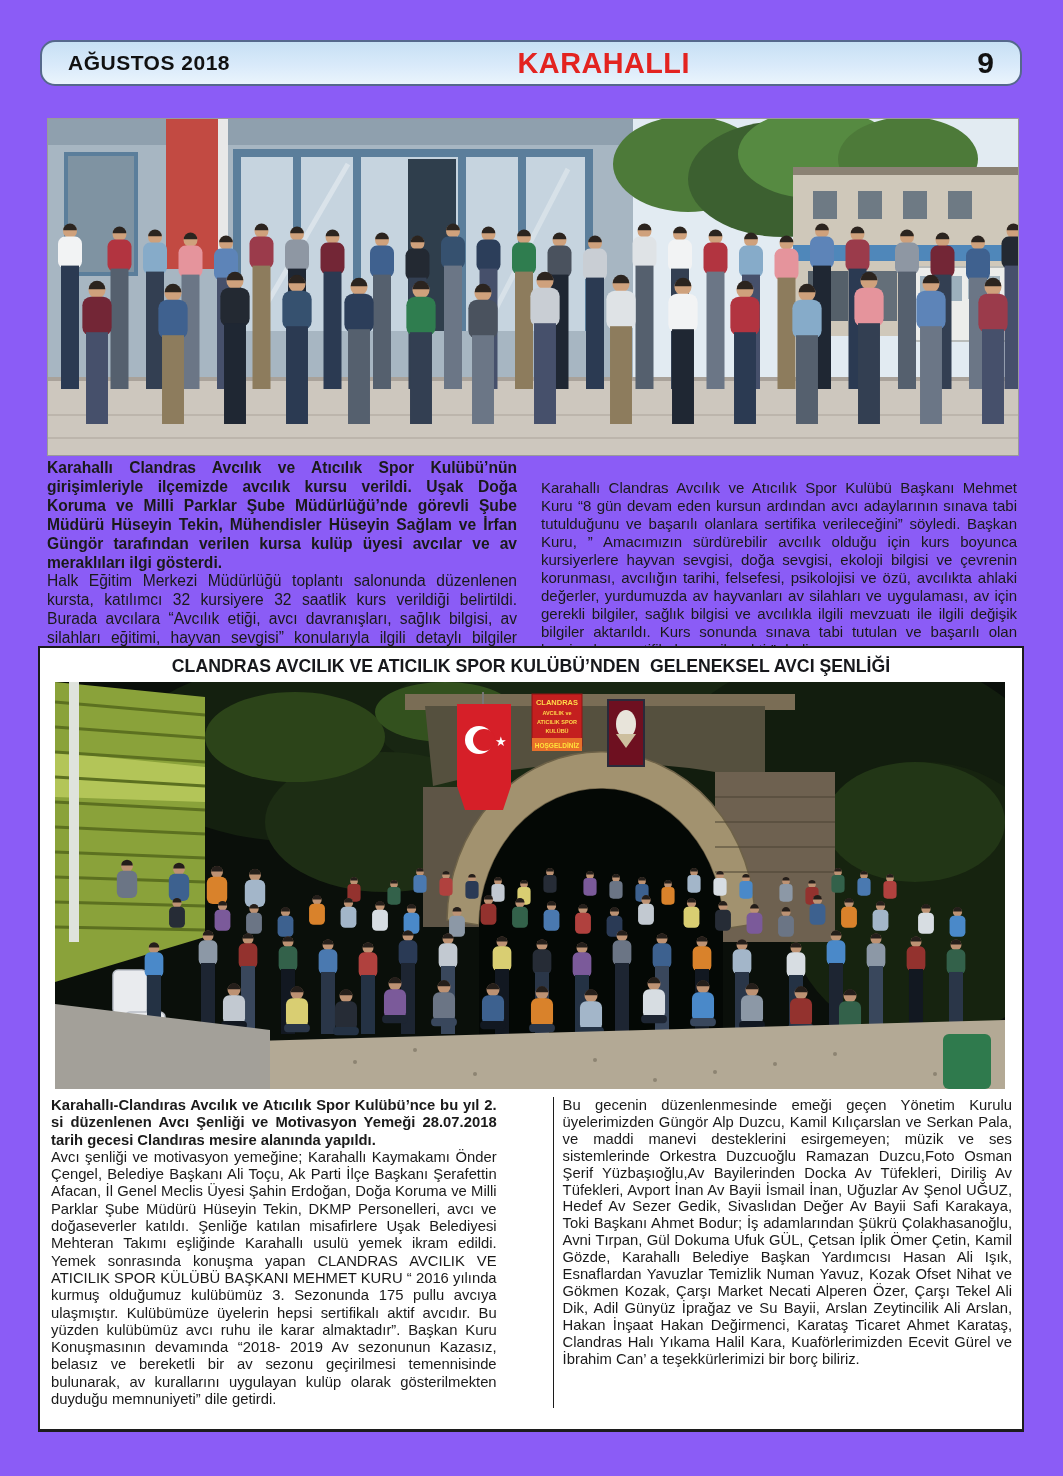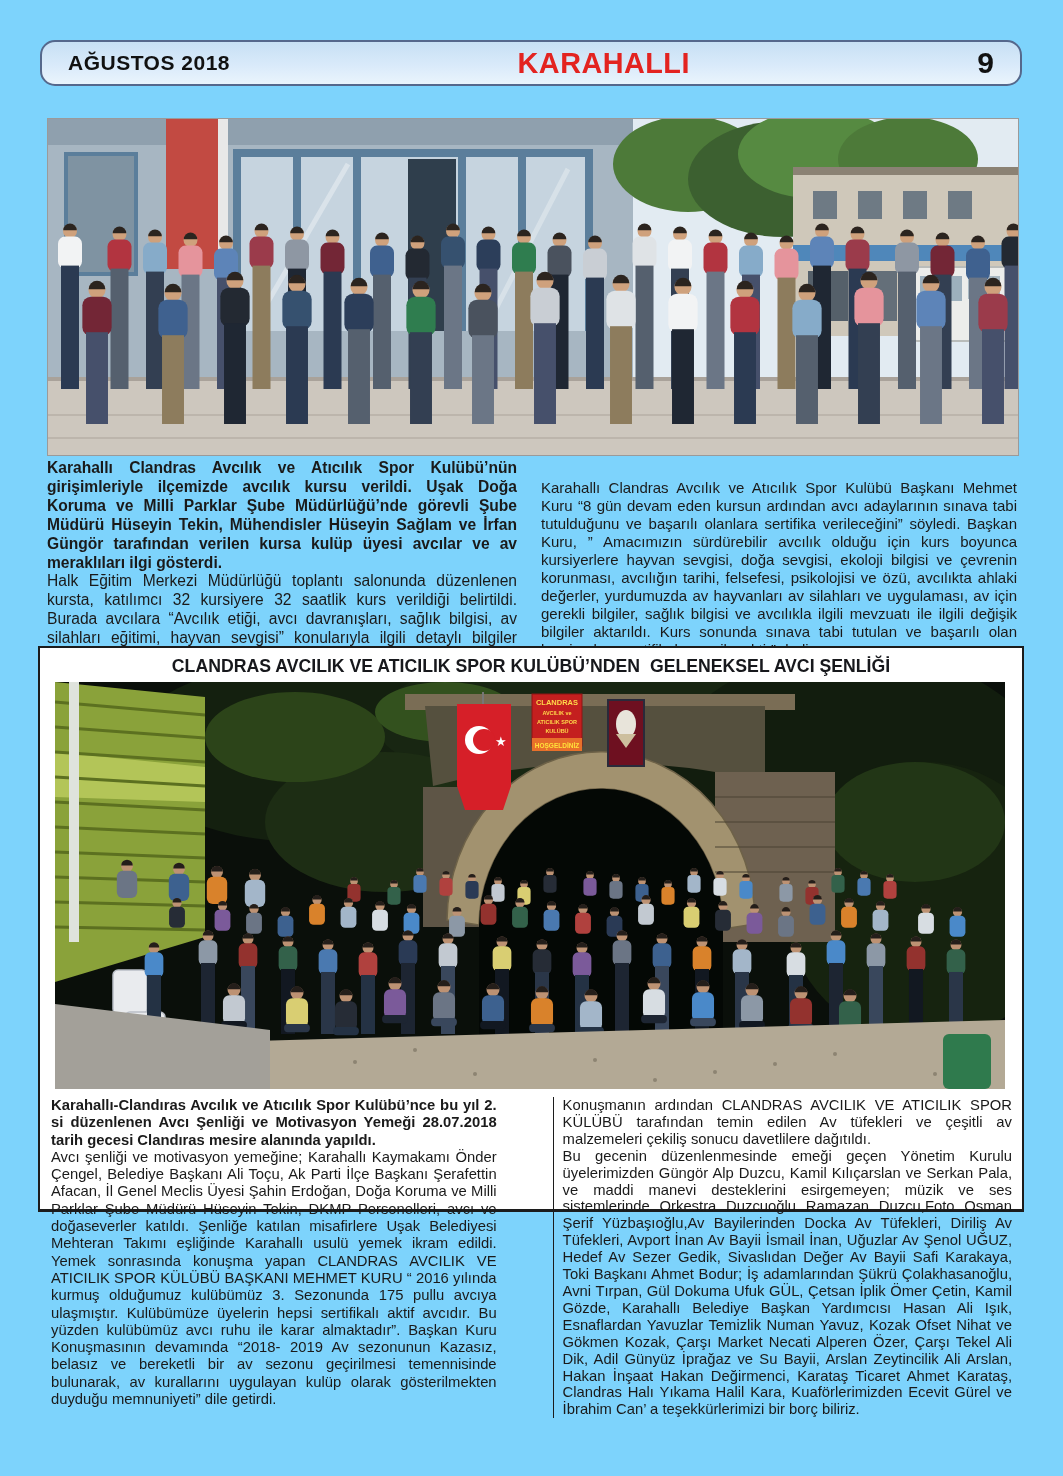--- a/index.html
+++ b/index.html
@@ -1,16 +1,16 @@
 <!DOCTYPE html>
 <html lang="tr"><head>
 <meta charset="utf-8">
 <style>
   html,body{margin:0;padding:0;background:#ffffff;}
-  .page{position:relative;width:1063px;height:1476px;background:#7dd3fc;
+  .page{position:relative;width:1063px;height:1476px;background:#8b5cf6;
         font-family:"Liberation Sans",sans-serif;color:#1a1a1a;overflow:hidden;}
   
   .hdr{position:absolute;left:40px;top:40px;width:982px;height:46px;
        border:2px solid #55688c;border-radius:15px;
        background:linear-gradient(180deg,#c7e0f4 0%,#d9eafa 55%,#eaf4fc 100%);
        display:flex;align-items:center;justify-content:space-between;box-sizing:border-box;
        padding:0 26px;}
   .hdr-date{font-size:21px;font-weight:bold;letter-spacing:.5px;color:#111;}
   .hdr-mast{font-size:30px;font-weight:bold;color:#e32320;letter-spacing:.5px;transform:scaleX(.96);}
   .hdr-page{font-size:30px;font-weight:bold;color:#111;}
@@ -18,21 +18,21 @@
   .a1-title{position:absolute;left:0;top:92px;width:100%;text-align:center;
             font-size:20px;font-weight:bold;color:#17181c;}
   .photo1{position:absolute;left:47px;top:118px;width:970px;height:336px;border:1px solid #9a9a9a;
           background:#dfe9f1;}
   .photo1 svg,.photo2 svg{display:block;width:100%;height:100%;}
   .a1-cols{position:absolute;left:47px;top:459px;width:970px;display:flex;gap:24px;}
   .a1-left{width:473px;font-size:15.6px;line-height:18.9px;text-align:justify;}
   .a1-left .lead{font-weight:bold;}
   .a1-right{width:479px;font-size:15px;line-height:18px;text-align:justify;margin-top:20px;}
   
-  .box2{position:absolute;left:38px;top:646px;width:986px;height:566px;box-sizing:border-box;
+  .box2{position:absolute;left:38px;top:646px;width:986px;height:786px;box-sizing:border-box;
         border:2px solid #1c1c1c;border-bottom-width:3px;background:#fff;}
   .a2-title{margin:7px 0 5px 0;text-align:center;font-size:19px;font-weight:bold;color:#17181c;
             white-space:pre-wrap;transform:scaleX(.93);}
   .photo2{margin:2px 15px 0 15px;width:950px;height:407px;background:#0a0f0a;}
   .a2-cols{display:flex;margin:8px 6px 0 9px;gap:48px;}
   .a2-left{width:470px;padding:0 8px 0 2px;font-size:14.8px;line-height:17.3px;text-align:justify;}
   .a2-left .lead{font-weight:bold;}
   .a2-right{width:474px;border-left:1px solid #1c1c1c;padding:0 4px 0 9px;
             font-size:14.8px;line-height:16.9px;text-align:justify;}
   .a2-final{margin-top:0;word-spacing:7px;letter-spacing:1px;}
@@ -662,19 +662,18 @@
         <rect x="888" y="352" width="48" height="55" rx="6" fill="#2f7a4d"></rect>
       </svg>
     </div>
 
     <div class="a2-cols">
       <div class="a2-left">
         <p class="lead">Karahallı-Clandıras Avcılık ve Atıcılık Spor Kulübü’nce bu yıl 2. si düzenlenen Avcı Şenliği ve Motivasyon Yemeği 28.07.2018 tarih gecesi Clandıras mesire alanında yapıldı.</p>
         <p> Avcı şenliği ve motivasyon yemeğine; Karahallı Kaymakamı Önder Çengel, Belediye Başkanı Ali Toçu, Ak Parti İlçe Başkanı Şerafettin Afacan, İl Genel Meclis Üyesi Şahin Erdoğan, Doğa Koruma ve Milli Parklar Şube Müdürü Hüseyin Tekin, DKMP Personelleri, avcı ve doğaseverler katıldı. Şenliğe katılan misafirlere Uşak Belediyesi Mehteran Takımı eşliğinde Karahallı usulü yemek ikram edildi. Yemek sonrasında konuşma yapan CLANDRAS AVCILIK VE ATICILIK SPOR KÜLÜBÜ BAŞKANI MEHMET KURU “ 2016 yılında kurmuş olduğumuz kulübümüz 3. Sezonunda 175 pullu avcıya ulaşmıştır. Kulübümüze üyelerin hepsi sertifikalı aktif avcıdır. Bu yüzden kulübümüz avcı ruhu ile karar almaktadır”. Başkan Kuru Konuşmasının devamında “2018- 2019 Av sezonunun Kazasız, belasız ve bereketli bir av sezonu geçirilmesi temennisinde bulunarak, av kurallarını uygulayan kulüp olarak gösterilmekten duyduğu memnuniyeti” dile getirdi.</p>
       </div>
       <div class="a2-right">
-        <p>Konuşmanın ardından CLANDRAS AVCILIK VE ATICILIK SPOR KÜLÜBÜ tarafından temin edilen Av tüfekleri ve çeşitli av malzemeleri çekiliş sonucu davetlilere dağıtıldı.</p>
         <p>Bu gecenin düzenlenmesinde emeği geçen Yönetim Kurulu üyelerimizden Güngör Alp Duzcu, Kamil Kılıçarslan ve Serkan Pala, ve maddi manevi desteklerini esirgemeyen; müzik ve ses sistemlerinde Orkestra Duzcuoğlu Ramazan Duzcu,Foto Osman Şerif Yüzbaşıoğlu,Av Bayilerinden Docka Av Tüfekleri, Diriliş Av Tüfekleri, Avport İnan Av Bayii İsmail İnan, Uğuzlar Av Şenol UĞUZ, Hedef Av Sezer Gedik, Sivaslıdan  Değer Av Bayii Safi Karakaya, Toki Başkanı Ahmet Bodur; İş adamlarından Şükrü Çolakhasanoğlu, Avni Tırpan, Gül Dokuma Ufuk GÜL, Çetsan İplik Ömer Çetin, Kamil Gözde, Karahallı Belediye Başkan Yardımcısı Hasan Ali Işık, Esnaflardan Yavuzlar Temizlik Numan Yavuz, Kozak Ofset Nihat ve Gökmen Kozak, Çarşı Market Necati Alperen Özer, Çarşı Tekel Ali Dik, Adil Günyüz İprağaz ve Su Bayii, Arslan Zeytincilik Ali Arslan, Hakan İnşaat Hakan Değirmenci, Karataş Ticaret Ahmet Karataş, Clandras Halı Yıkama Halil Kara, Kuaförlerimizden Ecevit Gürel ve İbrahim Can’ a teşekkürlerimizi bir borç biliriz.</p>
       </div>
     </div>
   </div>
 
 </div>
 
 </body></html>

